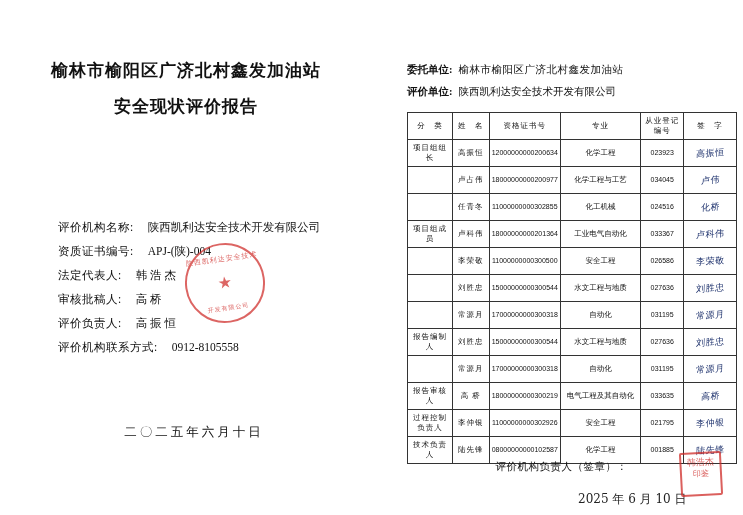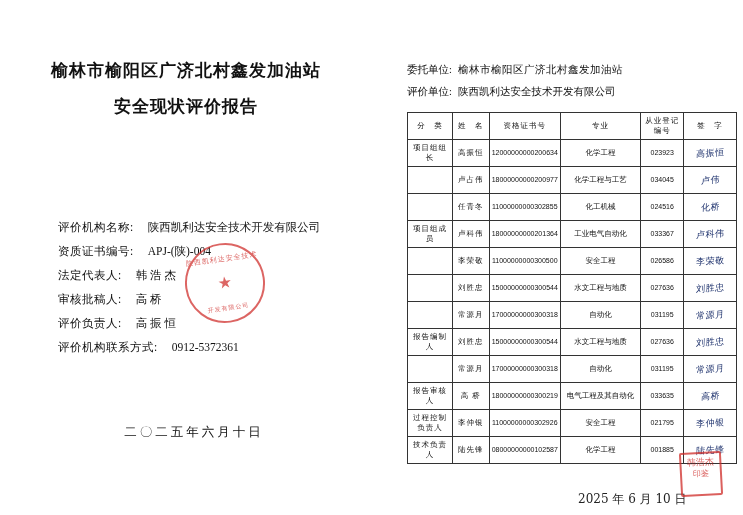--- a/index.html
+++ b/index.html
@@ -139,21 +139,21 @@
     top: 58px;
     width: 330px;
     font-size: 10.5px;
     line-height: 22px;
   }
   .hdr-row {
     display: flex;
     align-items: baseline;
     white-space: nowrap;
   }
-  .hdr-label { color: #111; }
+  .hdr-label { color: #111; font-weight: bold; }
   .hdr-value {
     margin-left: 6px;
     color: #111;
   }
   .hdr-value.hand {
     font-family: "DejaVu Serif", serif;
     letter-spacing: 0.5px;
   }
 
   table.personnel {
@@ -270,21 +270,21 @@
       <div class="info-row">
         <span class="info-label">审核批稿人:</span>
         <span class="info-value">高    桥</span>
       </div>
       <div class="info-row">
         <span class="info-label">评价负责人:</span>
         <span class="info-value">高 振 恒</span>
       </div>
       <div class="info-row">
         <span class="info-label">评价机构联系方式:</span>
-        <span class="info-value">0912-5372361</span>
+        <span class="info-value">0912-8105558</span>
       </div>
     </div>
 
     <div class="seal-round">
       <span class="arc-top">陕西凯利达安全技术</span>
       <span class="star">★</span>
       <span class="arc-bottom">开发有限公司</span>
     </div>
 
     <div class="date-line">二〇二五年六月十日</div>
@@ -420,20 +420,21 @@
           <td class="cat">技术负责人</td>
           <td class="name">陆先锋</td>
           <td class="cert">08000000000102587</td>
           <td class="major">化学工程</td>
           <td class="regno">001885</td>
           <td class="sig"><span>陆先锋</span></td>
         </tr>
       </tbody>
     </table>
 
+    <div class="footer-sign">评价机构负责人（签章）：</div>
     <div class="footer-date">2025 年 6 月 10 日</div>
 
     <div class="seal-square">
       <span class="s-l1">韩浩杰</span>
       <span class="s-l2">印鉴</span>
     </div>
   </div>
 
 </div>
 

